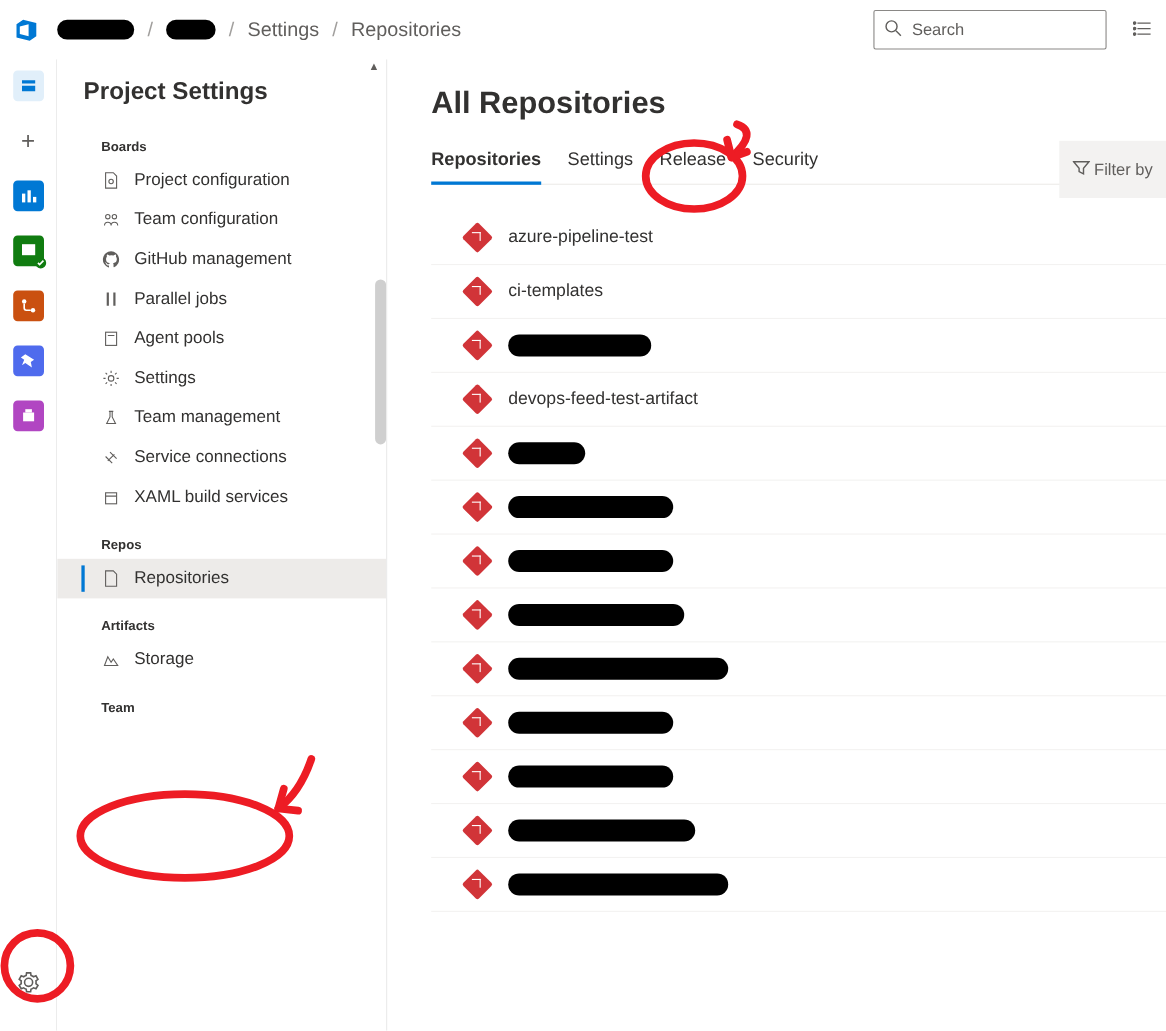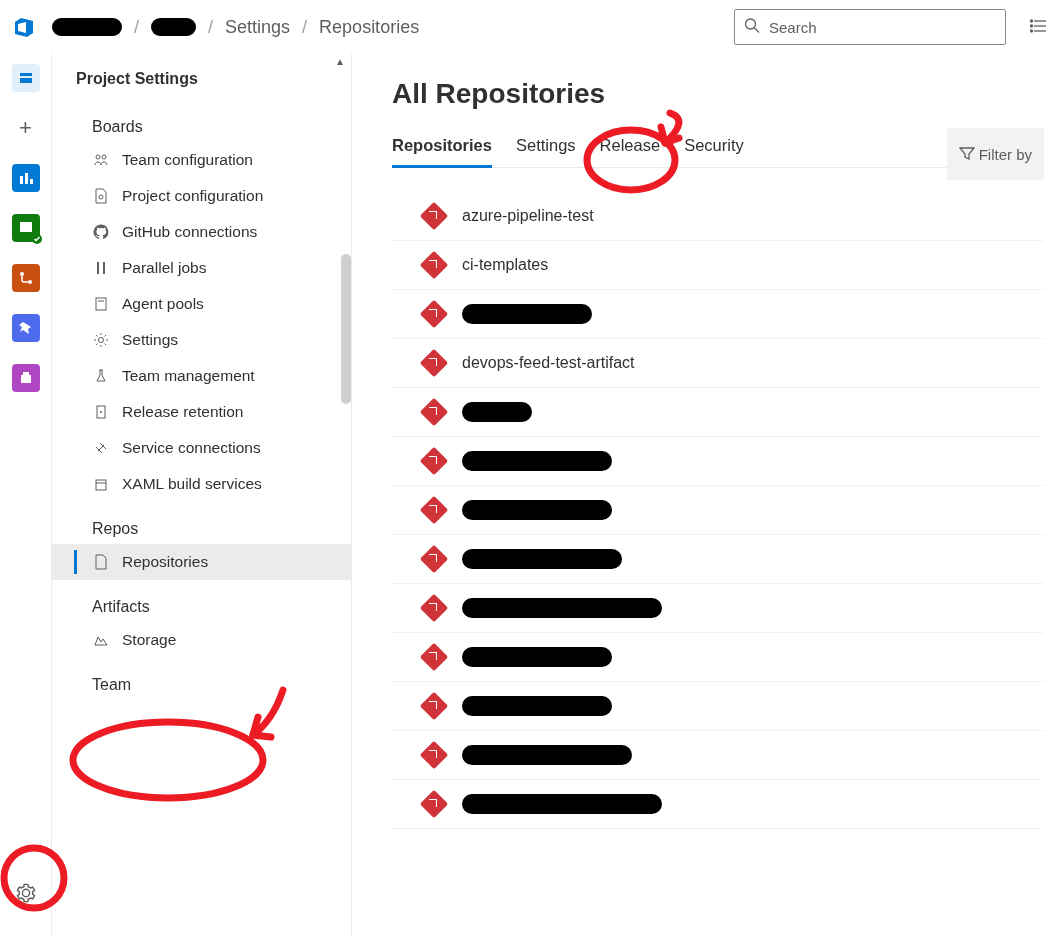--- a/index.html
+++ b/index.html
@@ -34,21 +34,21 @@
       color: #605e5c;
       flex: 1;
     }
     .breadcrumb .sep { color: #a19f9d; }
     .breadcrumb .redacted {
       display:inline-block;
       height: 18px; background:#000; border-radius:10px;
     }
     .search-wrap {
       position: relative;
-      width: 272px;
+      width: 212px;
     }
     .search-wrap input {
       width: 100%;
       height: 36px;
       border: 1px solid #8a8886;
       border-radius: 2px;
       padding: 0 10px 0 34px;
       font-size: 15px;
       color: #323130;
     }
@@ -88,28 +88,28 @@
       width: 300px;
       border-right: 1px solid #eaeaea;
       background:#fff;
       position:relative;
       overflow-y:auto;
     }
     .sidebar .scroll-indicator {
       position:absolute; right:0; top:200px; width:10px; height:150px; background:#cfcfcf; border-radius:5px;
     }
     .sidebar-title {
-      font-size:16px; font-weight:600;
+      font-size:22px; font-weight:600;
       padding: 16px 20px 12px 24px;
     }
     .sidebar .caret-up {
       position:absolute; top:2px; right:6px; color:#605e5c; font-size:10px;
     }
     .section-head {
-      font-size:16px; font-weight:400;
+      font-size:12px; font-weight:700;
       padding: 18px 20px 6px 40px;
       color:#323130;
     }
     .nav-item {
       display:flex; align-items:center;
       gap:12px;
       padding: 9px 20px 9px 40px;
       font-size:15.5px;
       color:#323130;
       cursor:pointer;
@@ -118,21 +118,21 @@
       background:#edebe9;
       position:relative;
     }
     .nav-item.active::before {
       content:""; position:absolute; left:22px; top:6px; bottom:6px; width:3px; background:#0078d4;
     }
     .nav-item .ic { width:18px; display:flex; justify-content:center; color:#605e5c;}
     
     .main {
       flex:1;
-      padding: 24px 16px 0 40px;
+      padding: 24px 0 0 40px;
       overflow:hidden;
       position:relative;
     }
     .page-title {
       font-size:28px; font-weight:700; margin-bottom: 18px;
     }
     .tabs {
       display:flex;
       gap:24px;
       border-bottom: 1px solid #edebe9;
@@ -288,44 +288,44 @@
   </div>
 
   <div class="sidebar">
     <span class="caret-up">▲</span>
     <div class="sidebar-title">Project Settings</div>
 
 
     <div class="section-head">Boards</div>
     <div class="nav-item">
       <span class="ic">
+          <svg width="14" height="16" viewBox="0 0 14 16">
+            <path fill="none" stroke="#605e5c" d="M2 1h7l3 3v11H2z"></path>
+            <circle cx="7" cy="9" r="2" fill="none" stroke="#605e5c"></circle>
+          </svg>
+        </span>
+      <span>Project configuration</span>
+    </div>
+    <div class="nav-item">
+      <span class="ic">
           <svg width="16" height="16" viewBox="0 0 16 16">
             <circle cx="5" cy="5" r="2" fill="none" stroke="#605e5c"></circle>
             <circle cx="11" cy="5" r="2" fill="none" stroke="#605e5c"></circle>
             <path d="M2 13c0-2 1.5-3 3-3s3 1 3 3M8 13c0-2 1.5-3 3-3s3 1 3 3" fill="none" stroke="#605e5c"></path>
           </svg>
         </span>
       <span>Team configuration</span>
     </div>
     <div class="nav-item">
       <span class="ic">
-          <svg width="14" height="16" viewBox="0 0 14 16">
-            <path fill="none" stroke="#605e5c" d="M2 1h7l3 3v11H2z"></path>
-            <circle cx="7" cy="9" r="2" fill="none" stroke="#605e5c"></circle>
-          </svg>
-        </span>
-      <span>Project configuration</span>
-    </div>
-    <div class="nav-item">
-      <span class="ic">
           <svg width="16" height="16" viewBox="0 0 16 16">
             <path fill="#605e5c" d="M8 .5a7.5 7.5 0 00-2.4 14.6c.4.1.5-.2.5-.4v-1.4c-2.1.5-2.5-1-2.5-1-.3-.9-.8-1.1-.8-1.1-.7-.5.1-.5.1-.5.8.1 1.2.8 1.2.8.7 1.2 1.8.8 2.2.6.1-.5.3-.8.5-1-1.7-.2-3.4-.8-3.4-3.7 0-.8.3-1.5.8-2-.1-.2-.3-1 .1-2 0 0 .6-.2 2.1.8a7.3 7.3 0 013.8 0c1.5-1 2.1-.8 2.1-.8.4 1 .2 1.8.1 2 .5.5.8 1.2.8 2 0 2.9-1.8 3.5-3.5 3.7.3.2.5.7.5 1.4v2c0 .2.1.5.5.4A7.5 7.5 0 008 .5z"></path>
           </svg>
         </span>
-      <span>GitHub connections</span>
+      <span>GitHub management</span>
     </div>
 
     <div class="nav-item">
         <span class="ic">
           <svg width="14" height="16" viewBox="0 0 14 16">
             <line x1="4" y1="2" x2="4" y2="14" stroke="#605e5c" stroke-width="2"></line>
             <line x1="10" y1="2" x2="10" y2="14" stroke="#605e5c" stroke-width="2"></line>
           </svg>
         </span>
         <span>Parallel jobs</span>
@@ -348,29 +348,20 @@
         </span>
         <span>Settings</span>
       </div>
     <div class="nav-item">
         <span class="ic">
           <svg width="14" height="16" viewBox="0 0 14 16">
             <path d="M5 2h4M6 2v5l-3 6h8l-3-6V2" fill="none" stroke="#605e5c"></path>
           </svg>
         </span>
         <span>Team management</span>
-      </div>
-    <div class="nav-item">
-        <span class="ic">
-          <svg width="14" height="16" viewBox="0 0 14 16">
-            <rect x="3" y="2" width="8" height="12" fill="none" stroke="#605e5c"></rect>
-            <circle cx="7" cy="8" r="1" fill="#605e5c"></circle>
-          </svg>
-        </span>
-        <span>Release retention</span>
       </div>
     <div class="nav-item">
         <span class="ic">
           <svg width="16" height="16" viewBox="0 0 16 16">
             <path d="M5 11l6-6M7 3l6 6M3 7l6 6" stroke="#605e5c" fill="none"></path>
           </svg>
         </span>
         <span>Service connections</span>
       </div>
     <div class="nav-item">

